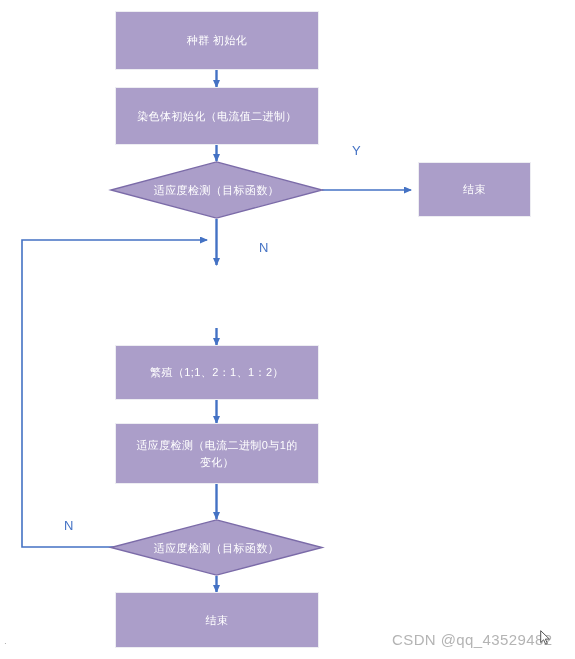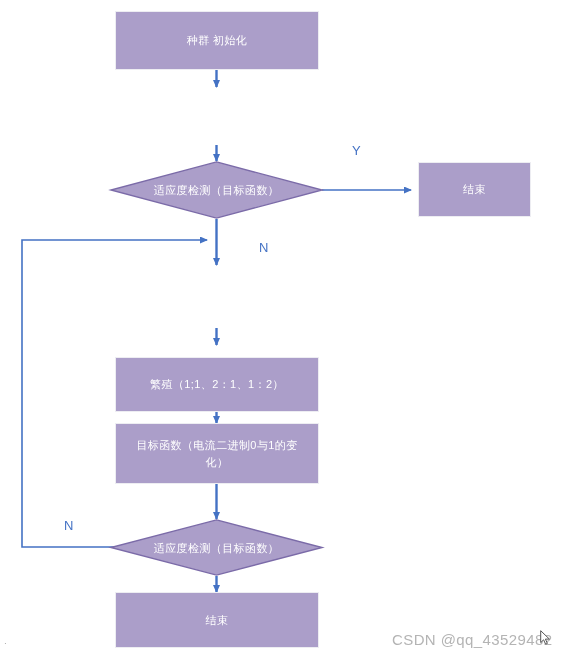--- a/index.html
+++ b/index.html
@@ -129,39 +129,42 @@
 
     <line x1="216.5" y1="484" x2="216.5" y2="519" stroke="#4472C4" stroke-width="2.4" marker-end="url(#arrowhead)"></line>
 
     <line x1="216.5" y1="576" x2="216.5" y2="592" stroke="#4472C4" stroke-width="2.4" marker-end="url(#arrowhead)"></line>
   </svg>
 
   <div class="node process" style="left:115px; top:11px; width:204px; height:59px;">
     <span>种群 初始化</span>
   </div>
 
+  <div class="node process" style="left:115px; top:87px; width:204px; height:58px;">
+    <span>染色体初始化（电流值二进制）</span>
+  </div>
 
   <div class="decision-wrap" style="left:110px; top:161px; width:213px; height:58px;">
     <svg width="213" height="58" viewBox="0 0 213 58">
       <polygon points="106.5,0.9 212.1,29 106.5,57.1 0.9,29" fill="#AB9EC9" stroke="#7B6BA8" stroke-width="1.4"></polygon>
     </svg>
     <div class="decision-label">适应度检测（目标函数）</div>
   </div>
 
   <div class="node process" style="left:418px; top:162px; width:113px; height:55px;">
     <span>结束</span>
   </div>
 
 
-  <div class="node process" style="left:115px; top:357px; width:204px; height:55px;">
+  <div class="node process" style="left:115px; top:345px; width:204px; height:55px;">
     <span>繁殖（1;1、2：1、1：2）</span>
   </div>
 
   <div class="node process" style="left:115px; top:423px; width:204px; height:61px; padding:2px 18px;">
-    <span>目标函数（电流二进制0与1的变化）</span>
+    <span>适应度检测（电流二进制0与1的变化）</span>
   </div>
 
   <div class="decision-wrap" style="left:110px; top:519px; width:213px; height:57px;">
     <svg width="213" height="57" viewBox="0 0 213 57">
       <polygon points="106.5,0.9 212.1,28.5 106.5,56.1 0.9,28.5" fill="#AB9EC9" stroke="#7B6BA8" stroke-width="1.4"></polygon>
     </svg>
     <div class="decision-label">适应度检测（目标函数）</div>
   </div>
 
   <div class="node process" style="left:115px; top:592px; width:204px; height:56px;">

